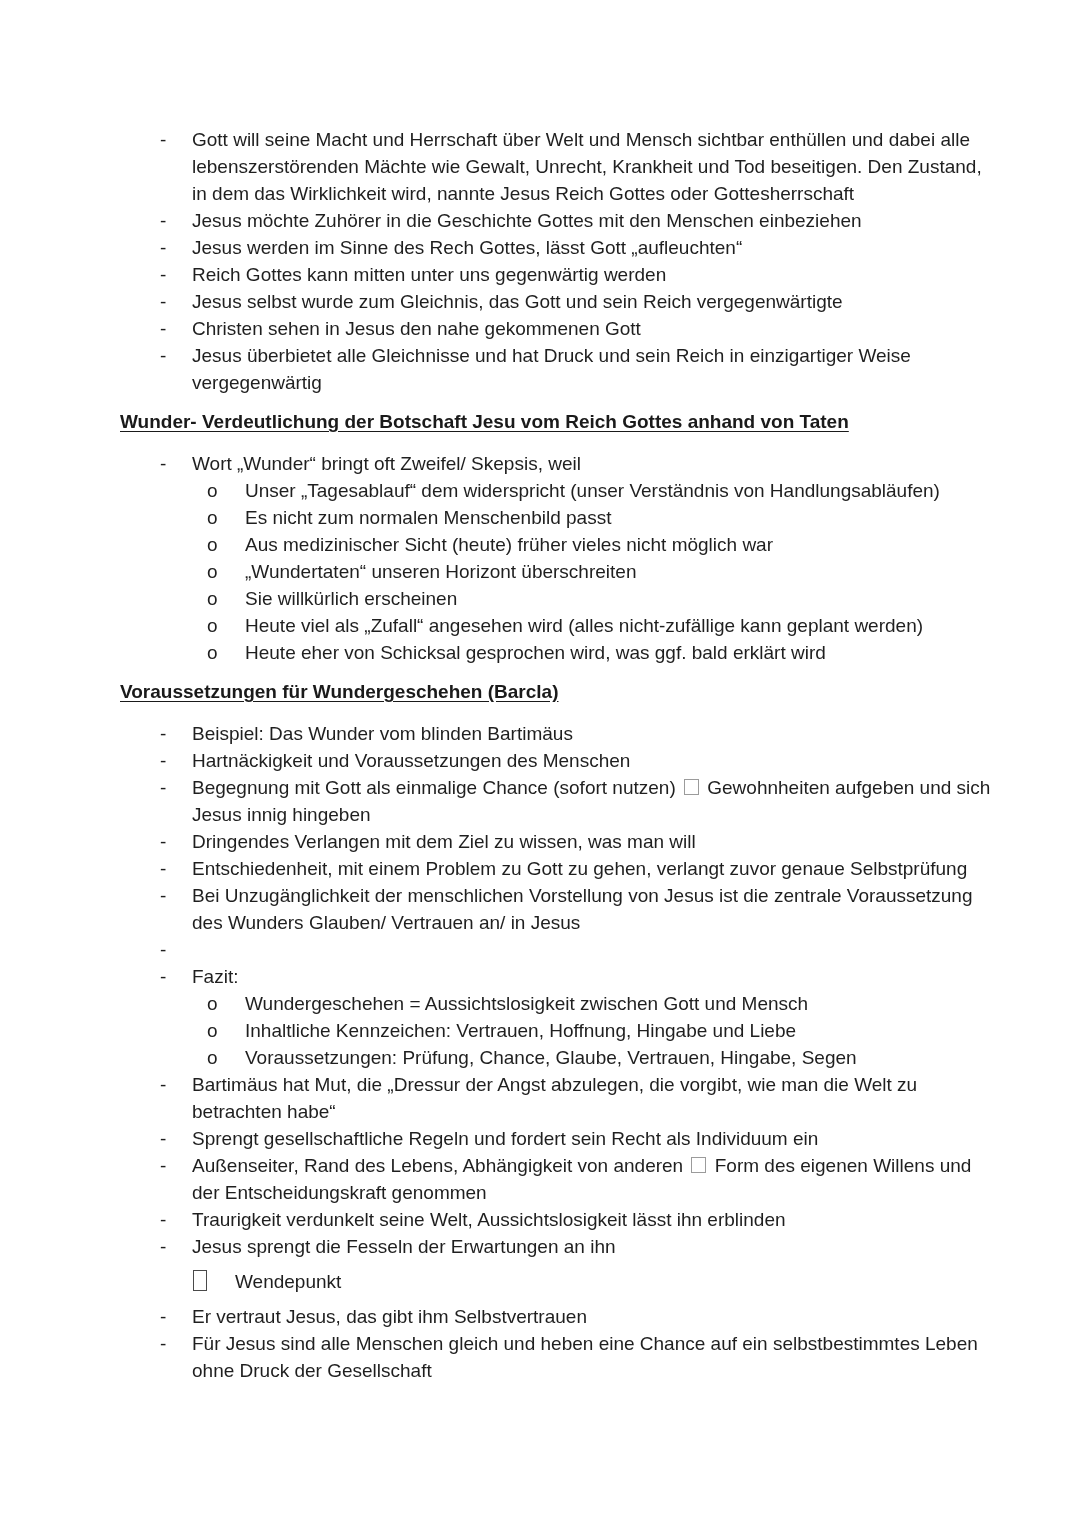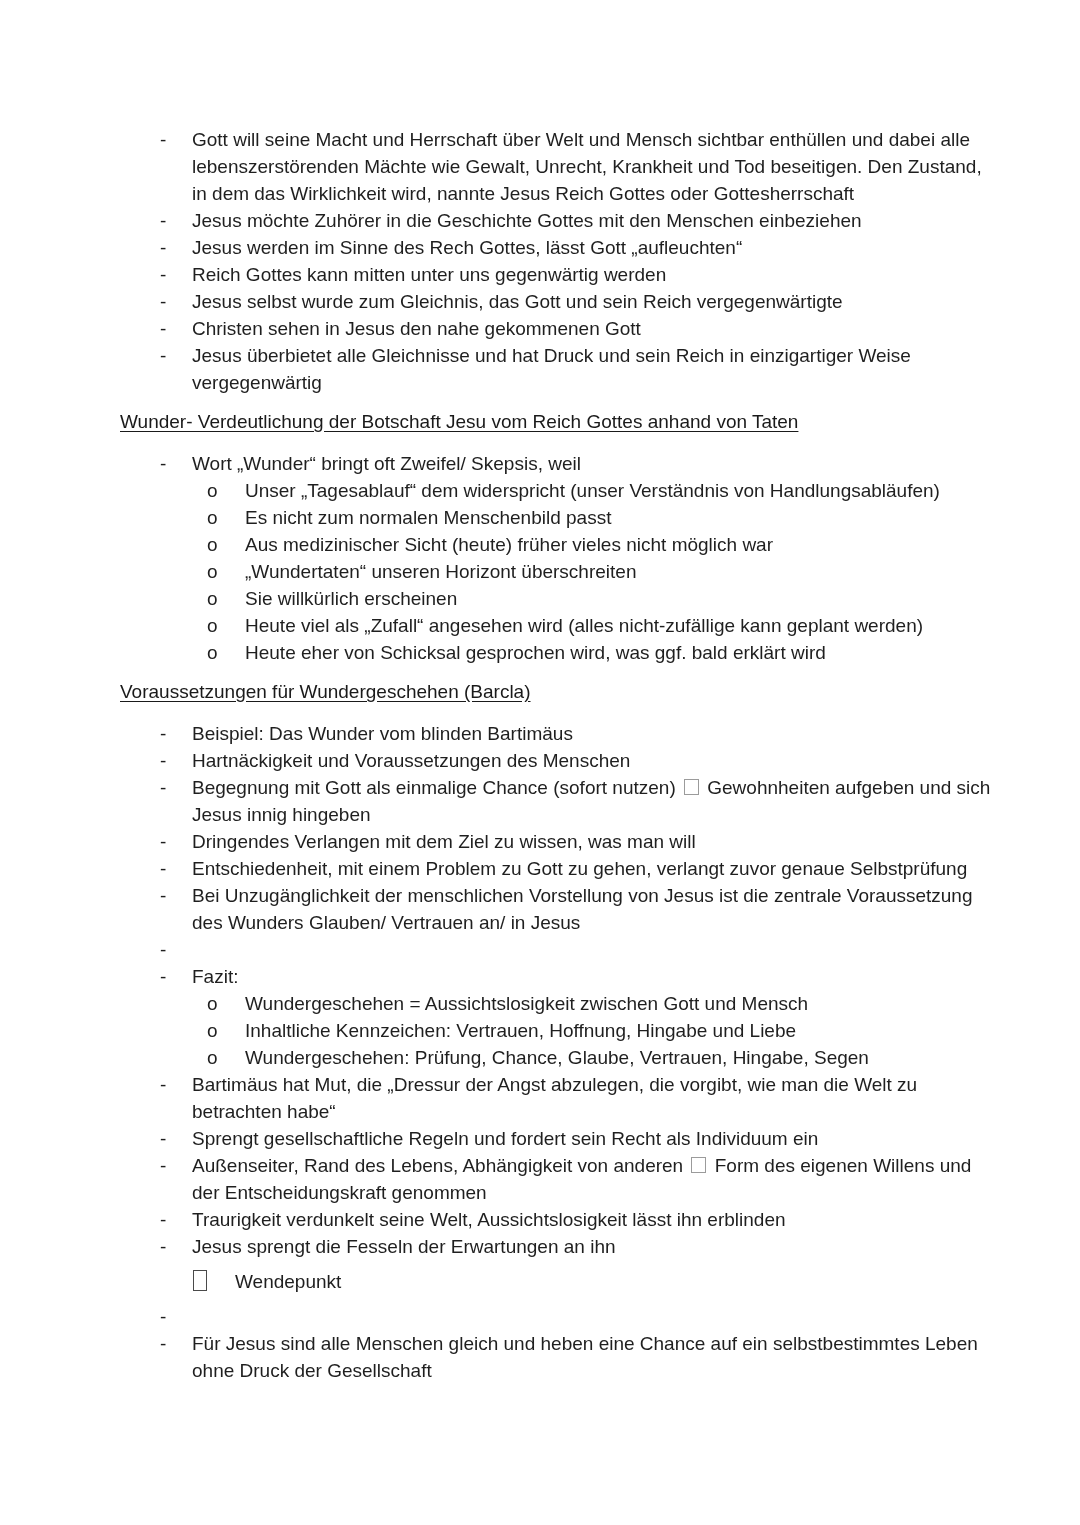--- a/index.html
+++ b/index.html
@@ -17,21 +17,21 @@
   .doc {
     box-sizing: border-box;
     width: 1080px;
     height: 1525px;
     padding: 126px 100px 0 120px;
     font-size: 19px;
     line-height: 27px;
   }
   .heading {
     font-size: 19px;
-    font-weight: 400;
+    font-weight: 700;
     text-decoration: underline;
     text-underline-offset: 3px;
     margin: 12px 0 15px 0;
     color: #1a1a1a;
   }
   .list { margin: 0; padding: 0; }
   .row { display: flex; align-items: flex-start; }
   .row .bullet { flex: 0 0 auto; }
   .lvl1 { padding-left: 40px; }
   .lvl1 .bullet { width: 32px; }
@@ -170,21 +170,21 @@
       <div class="row lvl2">
         <span class="bullet">o</span>
         <span class="txt">Wundergeschehen = Aussichtslosigkeit zwischen Gott und Mensch</span>
       </div>
       <div class="row lvl2">
         <span class="bullet">o</span>
         <span class="txt">Inhaltliche Kennzeichen: Vertrauen, Hoffnung, Hingabe und Liebe</span>
       </div>
       <div class="row lvl2">
         <span class="bullet">o</span>
-        <span class="txt">Wundergeschehen: Prüfung, Chance, Glaube, Vertrauen, Hingabe, Segen</span>
+        <span class="txt">Voraussetzungen: Prüfung, Chance, Glaube, Vertrauen, Hingabe, Segen</span>
       </div>
     </div>
 
 
   <div class="list">
       <div class="row lvl1">
         <span class="bullet">-</span>
         <span class="txt">Bartimäus hat Mut, die „Dressur der Angst abzulegen, die vorgibt, wie man die Welt zu
 betrachten habe“</span>
       </div>
@@ -204,20 +204,21 @@
       <div class="row lvl1">
         <span class="bullet">-</span>
         <span class="txt">Jesus sprengt die Fesseln der Erwartungen an ihn</span>
       </div>
       <div class="row boxrow">
         <span class="bullet"><span class="tofu tall"></span></span>
         <span class="txt">Wendepunkt</span>
       </div>
       <div class="row lvl1">
         <span class="bullet">-</span>
+        <span class="txt">Er vertraut Jesus, das gibt ihm Selbstvertrauen</span>
       </div>
       <div class="row lvl1">
         <span class="bullet">-</span>
         <span class="txt">Für Jesus sind alle Menschen gleich und heben eine Chance auf ein selbstbestimmtes Leben
 ohne Druck der Gesellschaft</span>
       </div>
     </div>
 </div>
 
 </body></html>

